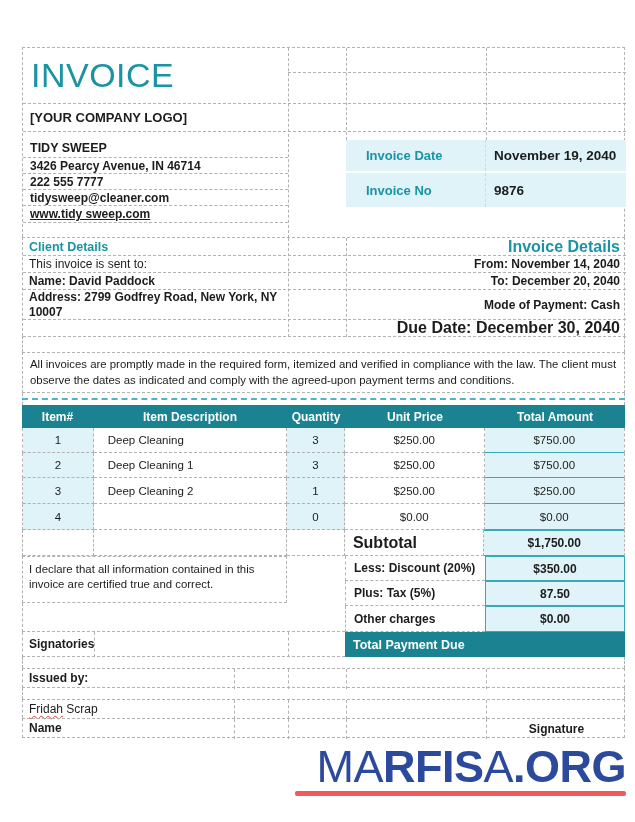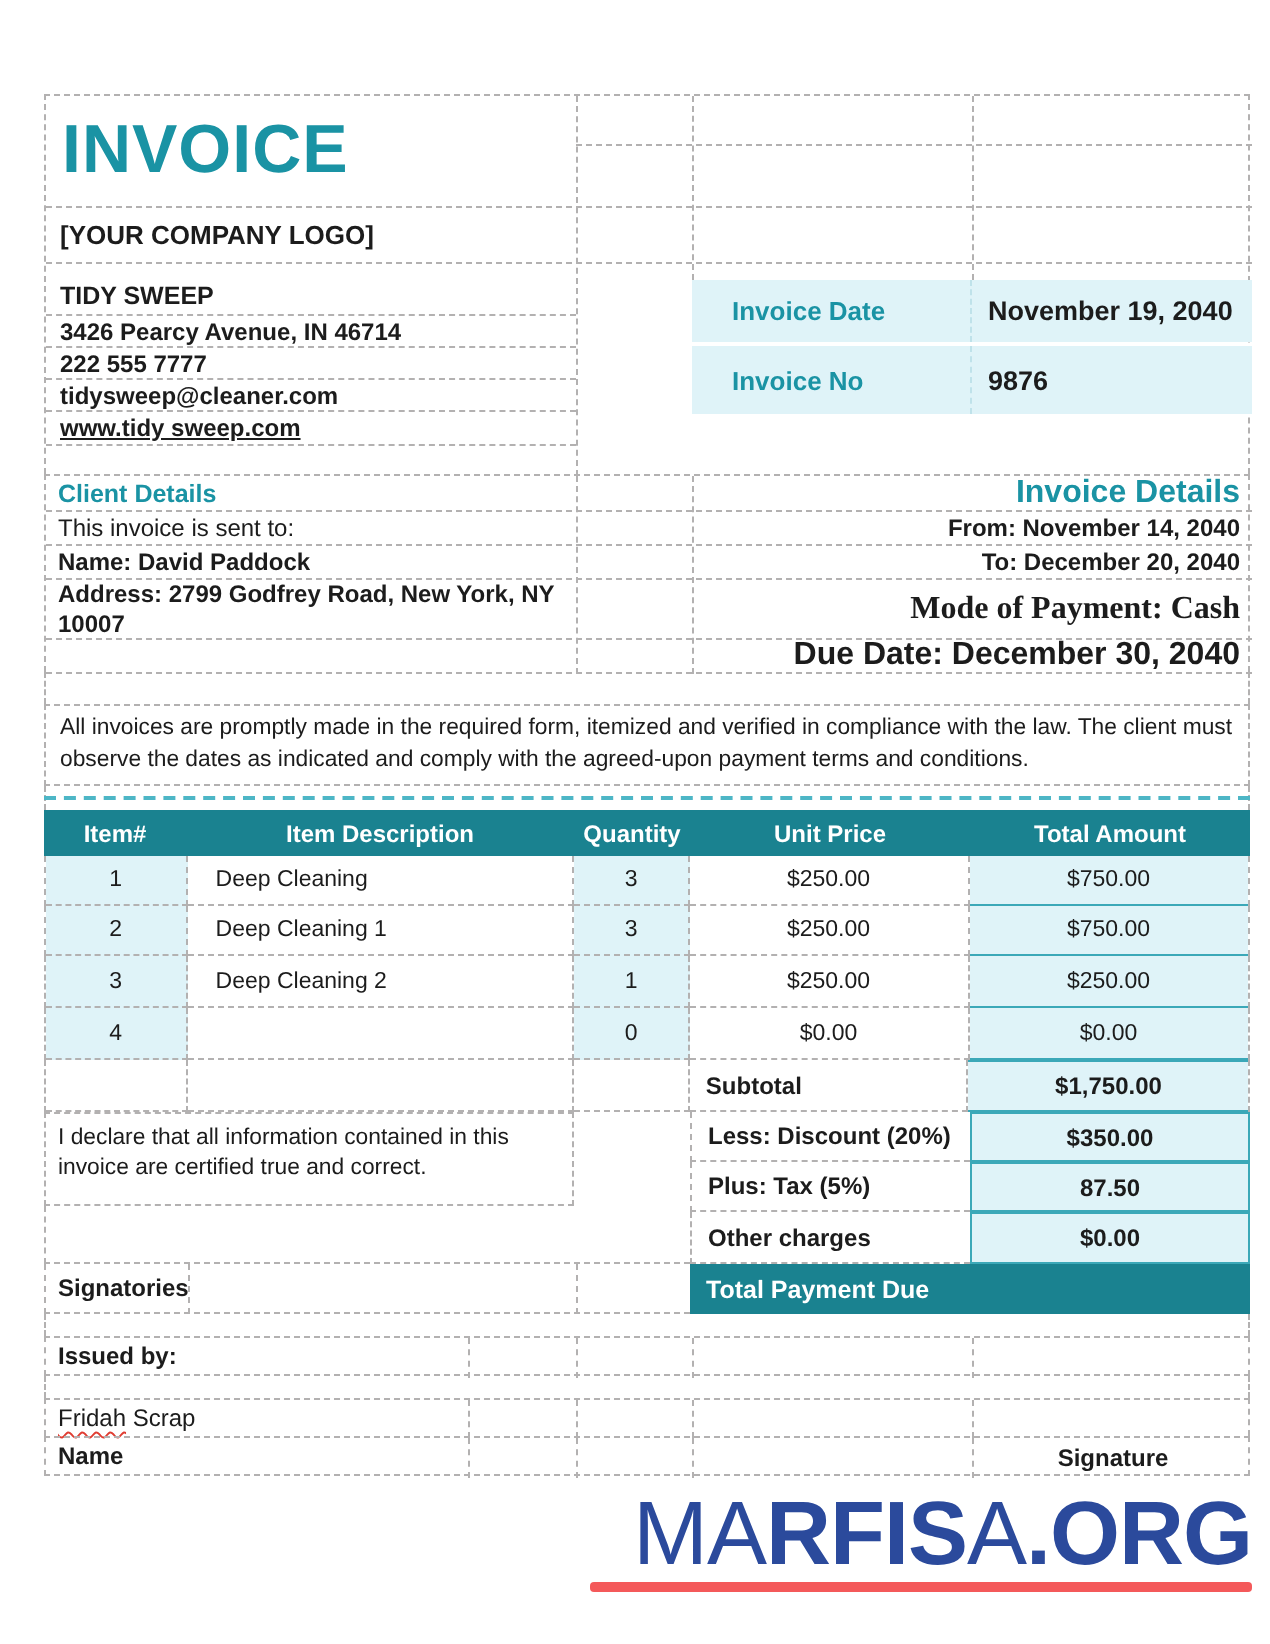--- a/index.html
+++ b/index.html
@@ -54,21 +54,21 @@
              border-top:2px dashed var(--page-break,#4DB6C6);}
 </style>
 </head>
 <body>
 
 <div id="page">
 <div id="sheet">
 
   <div class="abs dl dr dt" style="left:0;top:0;width:603px;height:190px;">
     <div class="abs db lft" style="left:0;top:0;width:603px;height:56px;">
-      <div class="teal" style="font-size:34px;font-weight:bold;padding-left:8px;letter-spacing:.5px;">INVOICE</div>
+      <div class="teal" style="font-size:34px;font-weight:normal;padding-left:8px;letter-spacing:.5px;">INVOICE</div>
     </div>
     <i class="vl" style="left:265px;top:0;height:190px;"></i>
     <i class="vl" style="left:323px;top:0;height:92px;"></i>
     <i class="vl" style="left:463px;top:0;height:92px;"></i>
     <i class="hl" style="left:265px;top:24px;width:338px;"></i>
 
     <div class="abs db lft" style="left:0;top:56px;width:603px;height:28px;">
       <div class="bold" style="font-size:13px;padding-left:7px;">[YOUR COMPANY LOGO]</div>
     </div>
 
@@ -104,21 +104,21 @@
     <div class="abs db" style="left:0;top:18px;width:603px;height:17px;display:flex;align-items:center;justify-content:space-between;">
       <span style="font-size:12px;padding-left:6px;">This invoice is sent to:</span>
       <span class="bold" style="font-size:12px;padding-right:6px;">From: November 14, 2040</span>
     </div>
     <div class="abs db" style="left:0;top:35px;width:603px;height:17px;display:flex;align-items:center;justify-content:space-between;">
       <span class="bold" style="font-size:12px;padding-left:6px;">Name: David Paddock</span>
       <span class="bold" style="font-size:12px;padding-right:6px;">To: December 20, 2040</span>
     </div>
     <div class="abs db" style="left:0;top:52px;width:603px;height:30px;display:flex;align-items:center;justify-content:space-between;">
       <span class="bold" style="font-size:12px;padding-left:6px;width:252px;line-height:1.25;">Address: 2799 Godfrey Road, New York, NY 10007</span>
-      <span class="bold" style="font-size:16px;padding-right:6px;font-family:Liberation Serif, serif;">Mode of Payment: Cash</span>
+      <span class="bold" style="font-size:12px;padding-right:6px;">Mode of Payment: Cash</span>
     </div>
     <div class="abs db rgt" style="left:0;top:82px;width:603px;height:17px;">
       <span class="bold" style="font-size:16px;padding-right:6px;">Due Date: December 30, 2040</span>
     </div>
   </div>
 
   <div class="abs dl dr" style="left:0;top:289px;width:603px;height:16px;"></div>
 
   <div class="abs dash" style="left:0;top:305px;width:603px;height:41px;">
     <div style="font-size:11.4px;line-height:1.4;padding:4px 7px;">All invoices are promptly made in the required form, itemized and verified in compliance with the law. The client must observe the dates as indicated and comply with the agreed-upon payment terms and conditions.</div>
@@ -161,21 +161,21 @@
     <div class="cell c-desc"></div>
     <div class="cell c-qty cyan">0</div>
     <div class="cell c-unit">$0.00</div>
     <div class="cell c-total cyan">$0.00</div>
   </div>
 
   <div class="row" style="top:483px;height:26px;">
     <div class="cell" style="width:71px;"></div>
     <div class="cell" style="width:194px;"></div>
     <div class="cell" style="width:58px;"></div>
-    <div class="cell bold" style="width:140px;padding-left:8px;font-size:12px;">Subtotal</div>
+    <div class="cell bold" style="width:140px;padding-left:8px;font-size:16px;">Subtotal</div>
     <div class="cell c-total cyan bold" style="font-size:12px;border-top:1px solid var(--value-border,#3BA8B8);">$1,750.00</div>
   </div>
 
   <div class="abs dash" style="left:0;top:509px;width:265px;height:47px;">
     <div style="font-size:11.4px;line-height:1.35;padding:5px 6px;">I declare that all information contained in this invoice are certified true and correct.</div>
   </div>
 
   <div class="tlabel" style="left:323px;top:509px;width:140px;height:25px;">Less: Discount (20%)</div>
   <div class="vcell" style="left:463px;top:509px;width:140px;height:25px;">$350.00</div>
 

